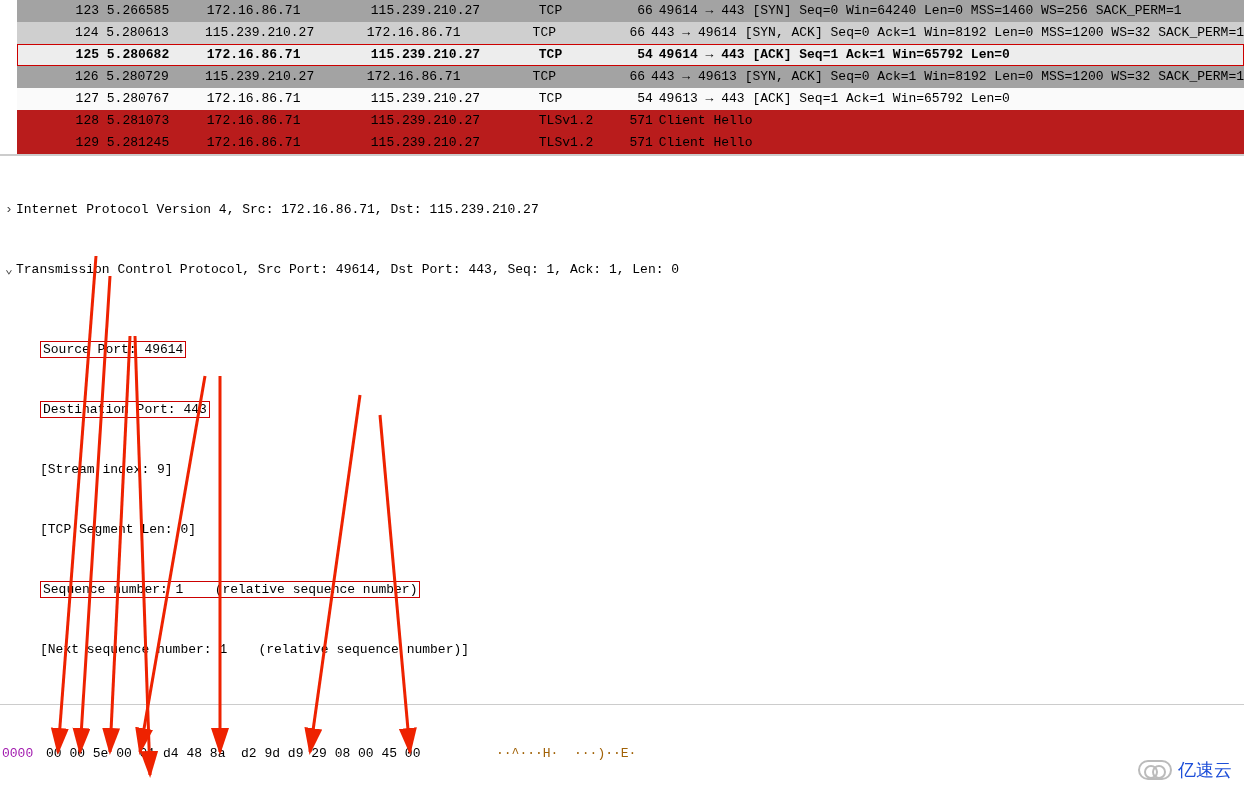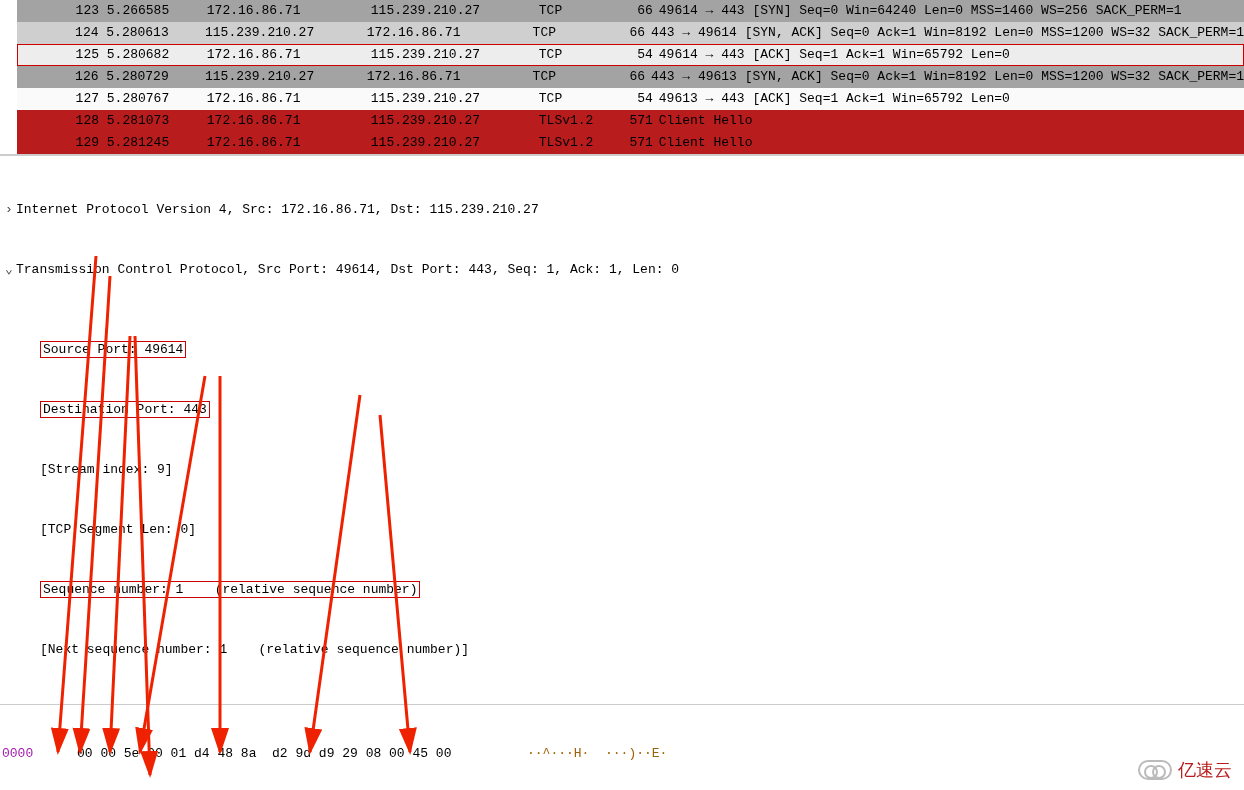--- a/index.html
+++ b/index.html
@@ -18,21 +18,21 @@
     padding-left: 17px;
   }
   .pkt-row {
     display: flex;
     padding: 2px 0 2px 44px;
     white-space: pre;
     line-height: 18px;
   }
   .pkt-row.gray { background: #a3a3a3; }
   .pkt-row.lightgray { background: #cfcfcf; }
-  .pkt-row.selected { background: #ededed; border: 1px solid #c00; padding: 1px 0 1px 43px; }
+  .pkt-row.selected { background: #ededed; border: 1px solid #c00; padding: 1px 0 1px 43px; font-weight: bold; }
   .pkt-row.white { background: #fafafa; }
   .pkt-row.purple { background: #b91c1c; }
   .c-no { width: 38px; text-align: right; }
   .c-time { width: 100px; }
   .c-src { width: 164px; }
   .c-dst { width: 168px; }
   .c-proto { width: 76px; }
   .c-len { width: 38px; text-align: right; }
   .c-info { flex: 1; padding-left: 6px; }
 
@@ -54,30 +54,30 @@
     bottom:0; left:0; right:0;
     height: 86px;
     border-top:1px solid #ccc;
     padding: 4px 2px;
     white-space: pre;
     line-height: 18px;
     background:#fff;
     font-size:13px;
   }
   .hex-off { color:#a21caf; display:inline-block; width:44px; }
-  .hex-bytes { display:inline-block; width:450px;margin-left:31px; }
+  .hex-bytes { display:inline-block; width:450px; }
   .hex-ascii { color:#a16207; display:inline-block; }
 
   
   .arrow-svg { position:absolute; left:0; top:0; width:1244px; height:790px; pointer-events:none; }
 
   .watermark {
     position:absolute; right:12px; bottom:8px;
     font-family: Arial, sans-serif;
-    font-size: 18px; color:#b91c1c; display:flex; align-items:center; gap:6px;
+    font-size: 18px; color:#1d4ed8; display:flex; align-items:center; gap:6px;
   }
   .wm-icon { width:34px; height:20px; border:2px solid #bbb; border-radius:10px; position:relative;}
   .wm-icon::before{content:"";position:absolute;left:4px;top:3px;width:10px;height:10px;border:2px solid #bbb;border-radius:50%;}
   .wm-icon::after{content:"";position:absolute;right:4px;top:3px;width:10px;height:10px;border:2px solid #bbb;border-radius:50%;}
 </style>
 </head>
 <body>
 
 <div class="packet-list">
   <div class="pkt-row gray">

